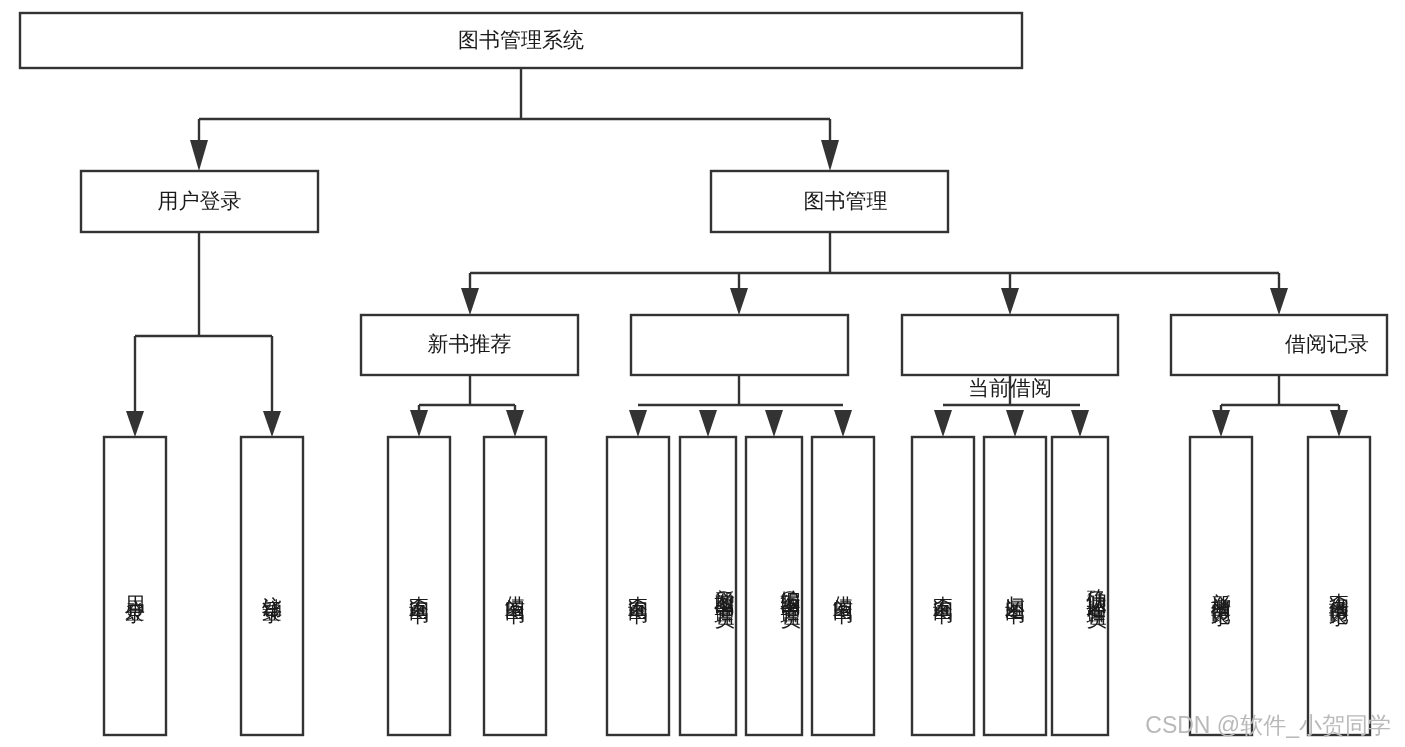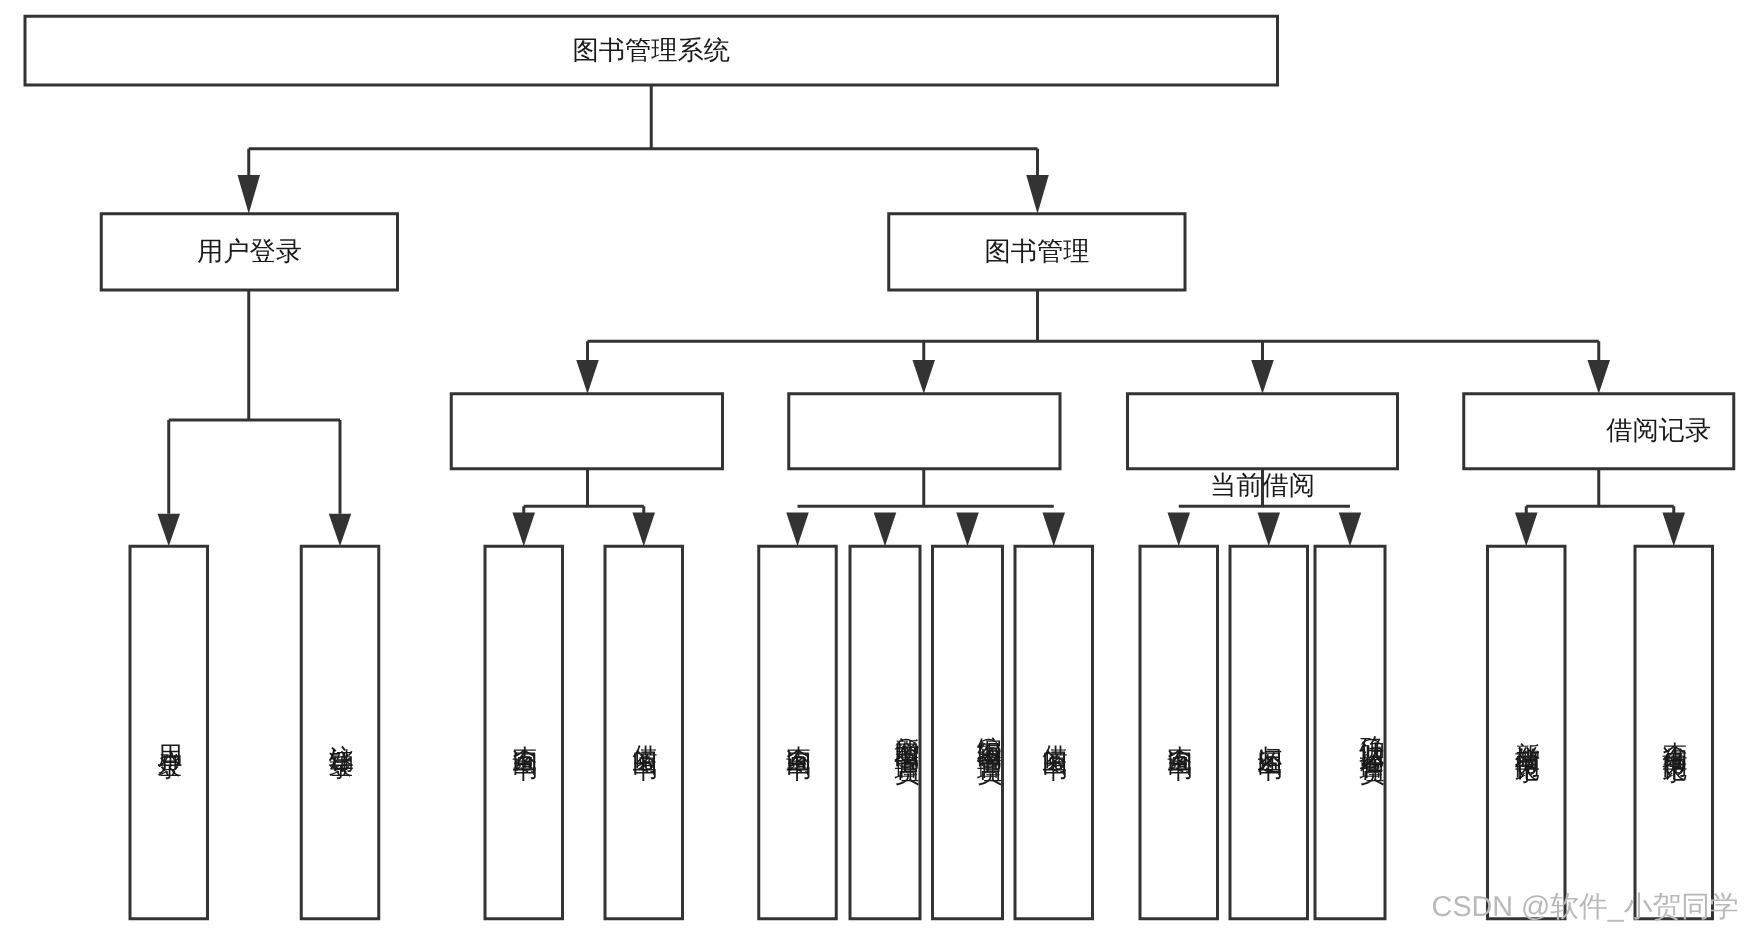--- a/index.html
+++ b/index.html
@@ -173,22 +173,23 @@
     <rect class="node-box" x="912" y="437" width="62" height="298"></rect>
     <rect class="node-box" x="984" y="437" width="62" height="298"></rect>
     <rect class="node-box" x="1052" y="437" width="56" height="298"></rect>
     <rect class="node-box" x="1190" y="437" width="62" height="298"></rect>
     <rect class="node-box" x="1308" y="437" width="62" height="298"></rect>
   </svg>
 
   <div class="node-label-h" style="left:20px; top:13px; width:1002px; height:55px;">图书管理系统</div>
 
   <div class="node-label-h" style="left:81px; top:171px; width:237px; height:61px;">用户登录</div>
-  <div class="node-label-h" style="left:711px; top:171px; width:237px; height:61px;">图书管理</div>
-
+  <div class="node-label-h" style="left:711px; top:171px; width:237px; height:61px;padding-left:16px;">图书管理</div>
+
+  <div class="node-label-h" style="left:361px; top:315px; width:217px; height:60px;">新书推荐</div>
   <div class="node-label-h" style="left:902px; top:315px; width:216px; height:60px;margin-top:44px;">当前借阅</div>
   <div class="node-label-h" style="left:1171px; top:315px; width:216px; height:60px;margin-left:48px;">借阅记录</div>
 
   <div class="node-label-v" style="left:104px; top:437px; width:62px; height:298px;">用户登录</div>
   <div class="node-label-v" style="left:241px; top:437px; width:62px; height:298px;">注销登录</div>
   <div class="node-label-v" style="left:388px; top:437px; width:62px; height:298px;">查询图书</div>
   <div class="node-label-v" style="left:484px; top:437px; width:62px; height:298px;">借阅图书</div>
   <div class="node-label-v" style="left:607px; top:437px; width:62px; height:298px;">查询图书</div>
   <div class="node-label-v" style="left:680px; top:441px; width:56px; height:290px; align-items:flex-start;">新增图书（管理员）</div>
   <div class="node-label-v" style="left:746px; top:441px; width:56px; height:290px; align-items:flex-start;">编辑图书（管理员）</div>

